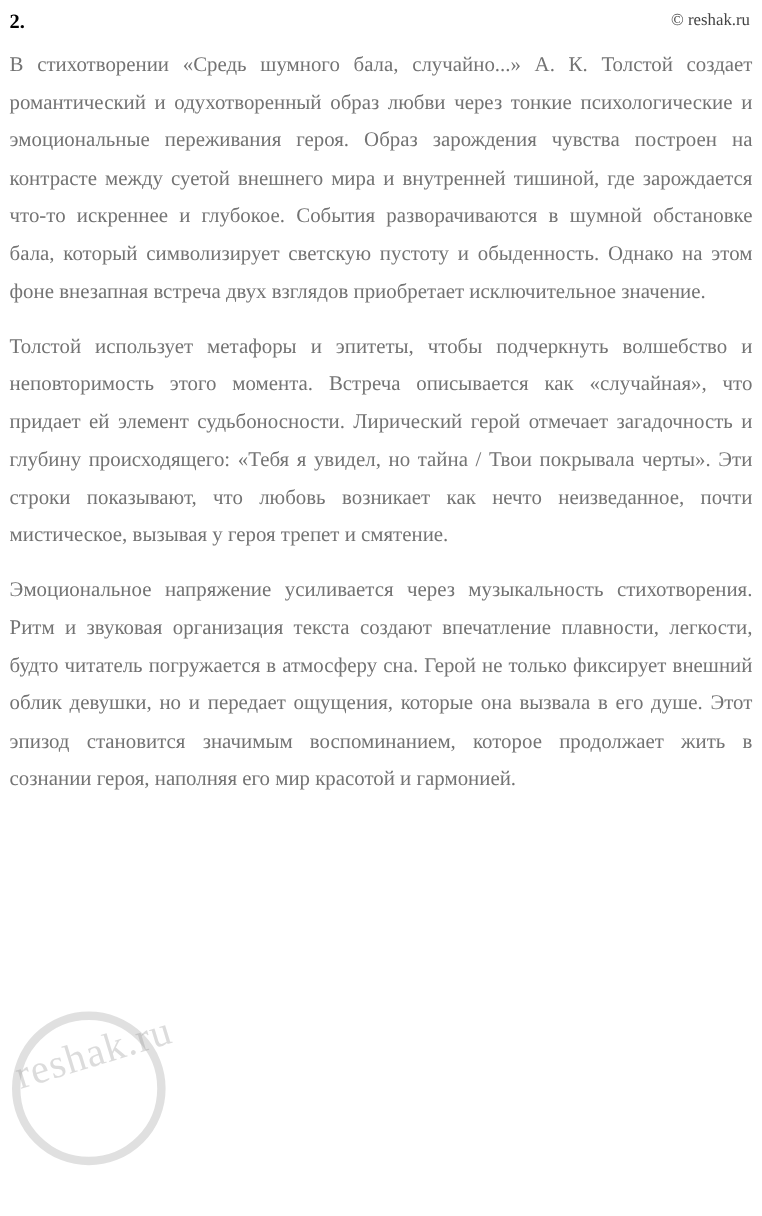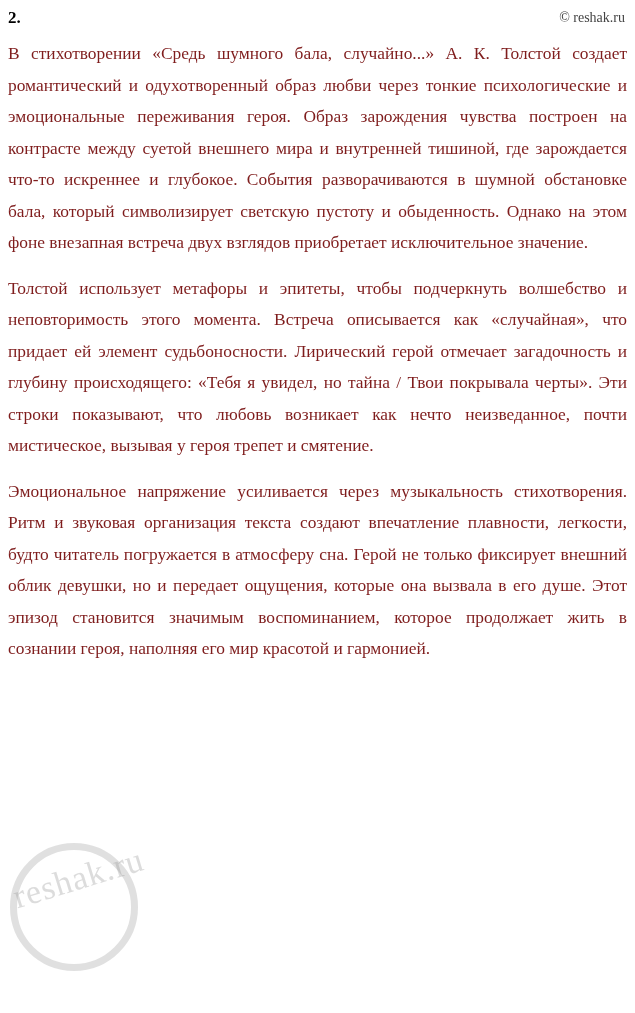--- a/index.html
+++ b/index.html
@@ -44,21 +44,21 @@
     white-space: nowrap;
   }
   .content {
     padding: 4px 2px 0 2px;
   }
   .para {
     text-align: justify;
     font-size: 17.4px;
     line-height: 31.5px;
     margin: 0 0 14px 0;
-    color: #7f1d1d;
+    color: #737373;
     hyphens: none;
   }
   .para:last-child {
     margin-bottom: 12px;
   }
   
   .watermark {
     position: absolute;
     left: 8px;
     bottom: 36px;

